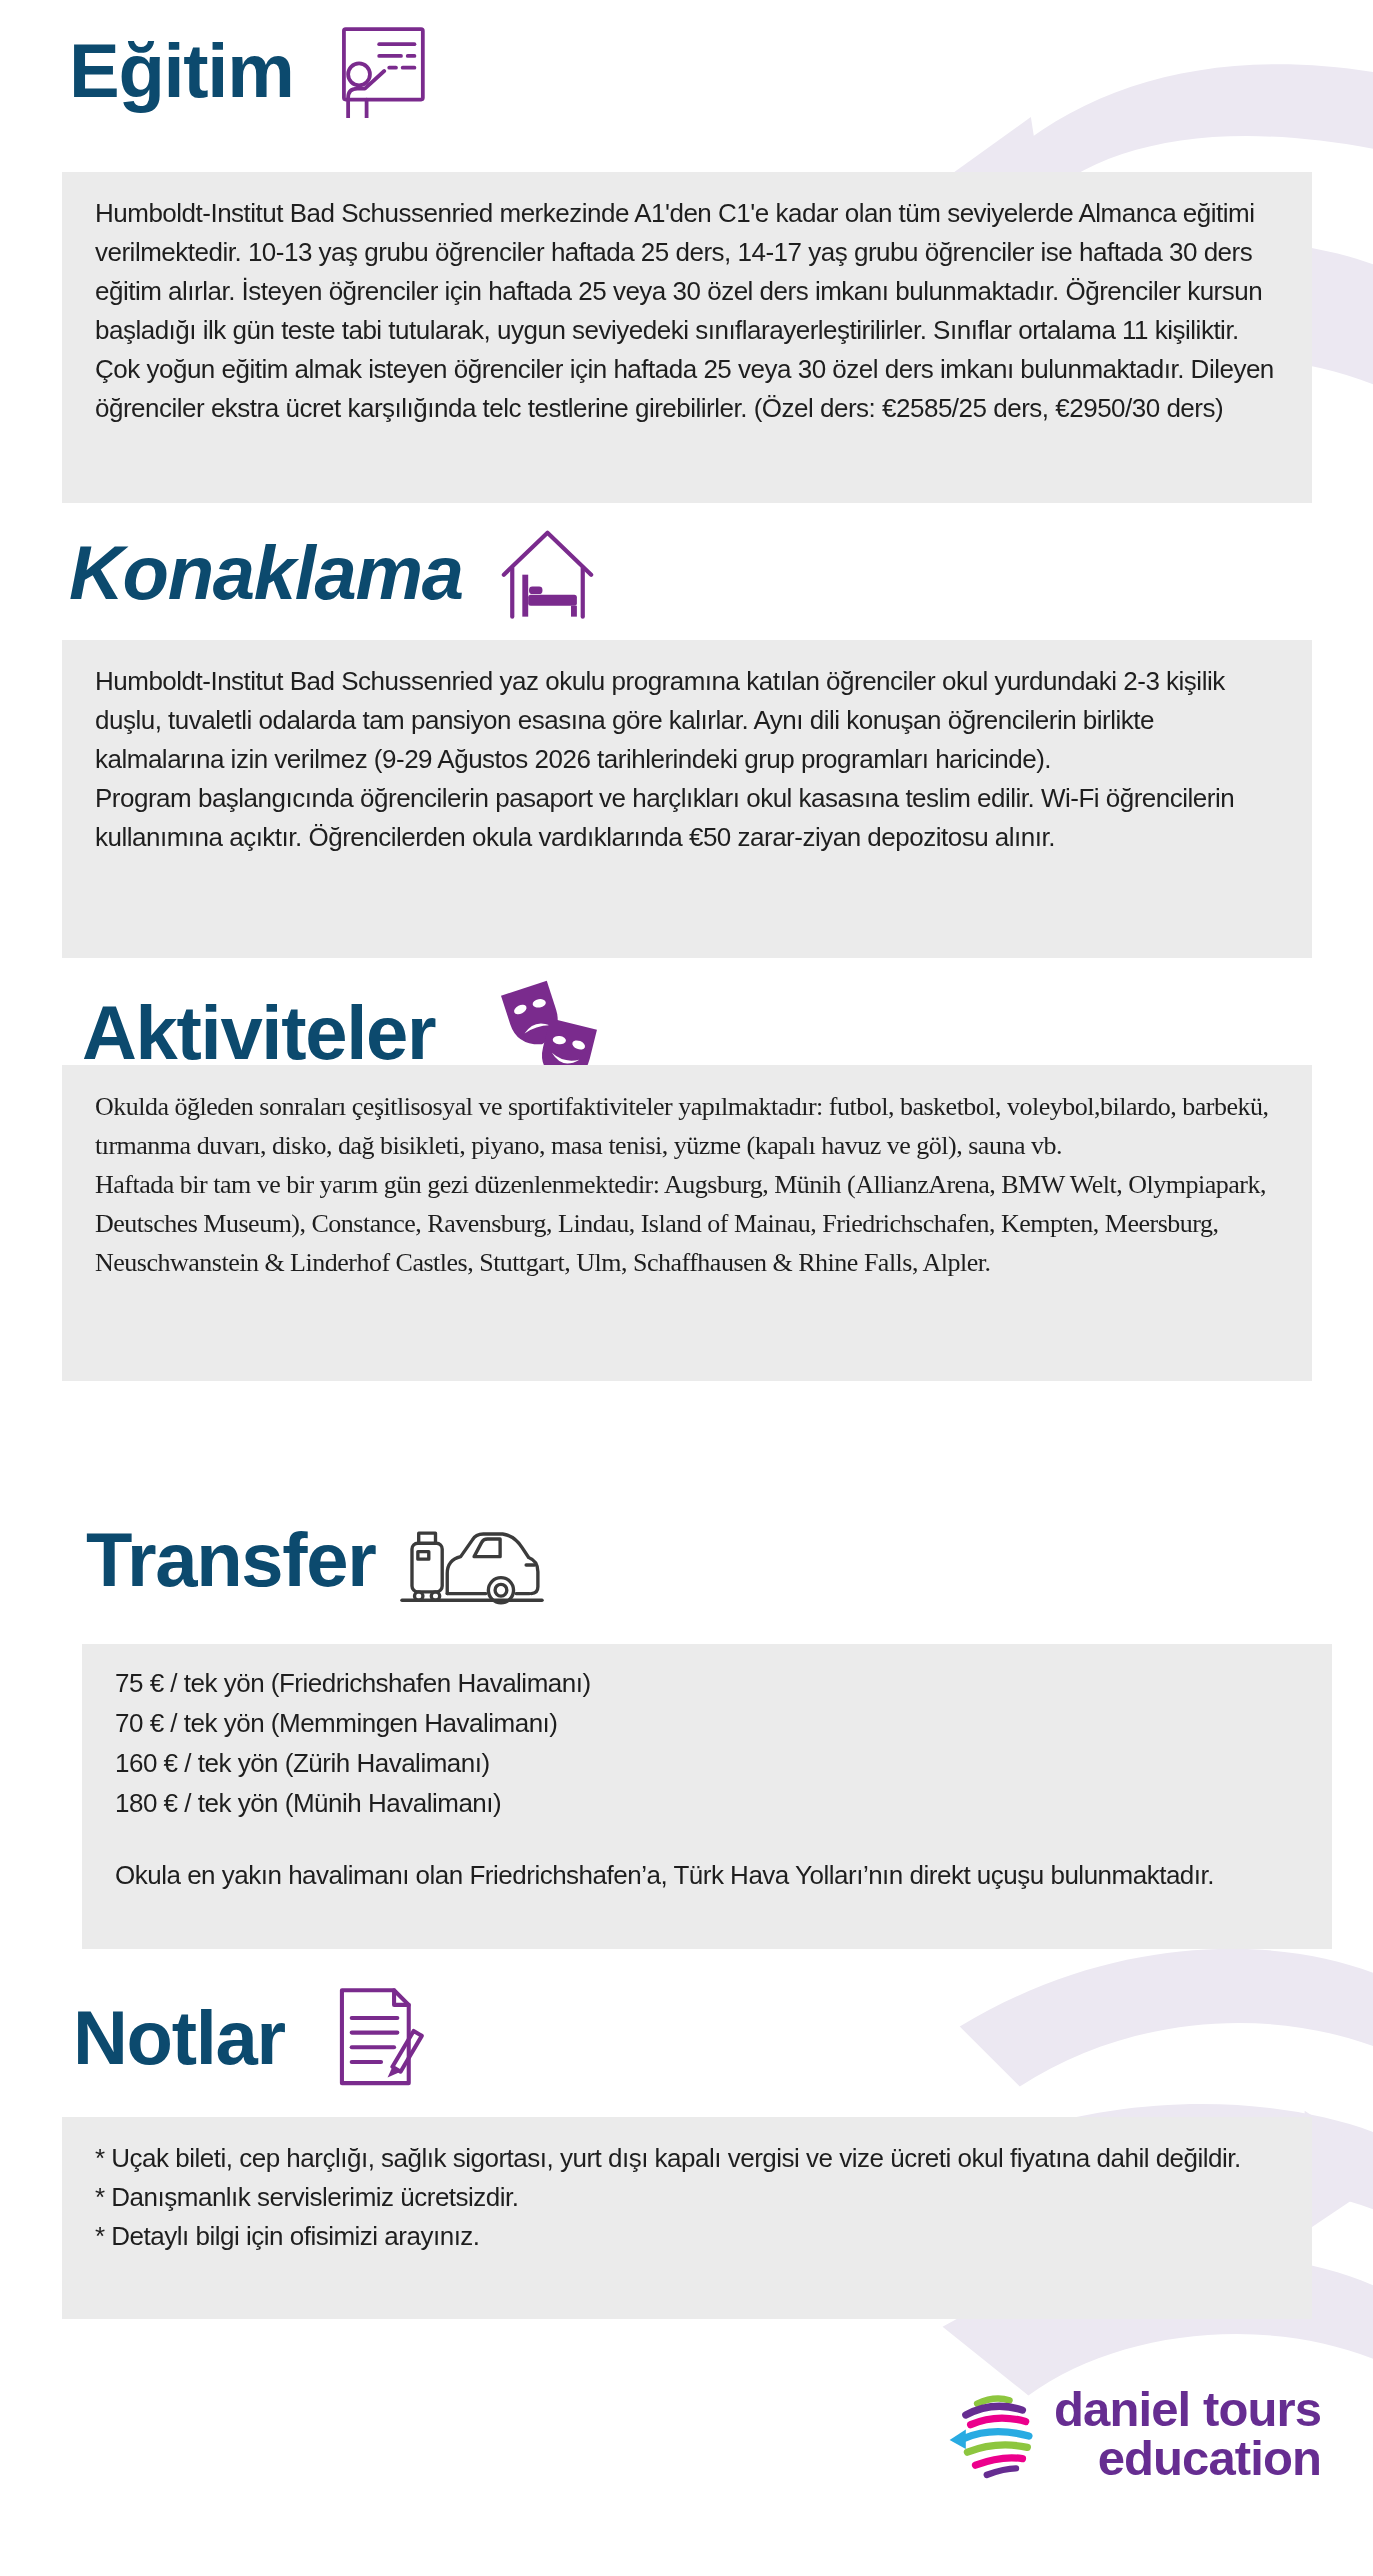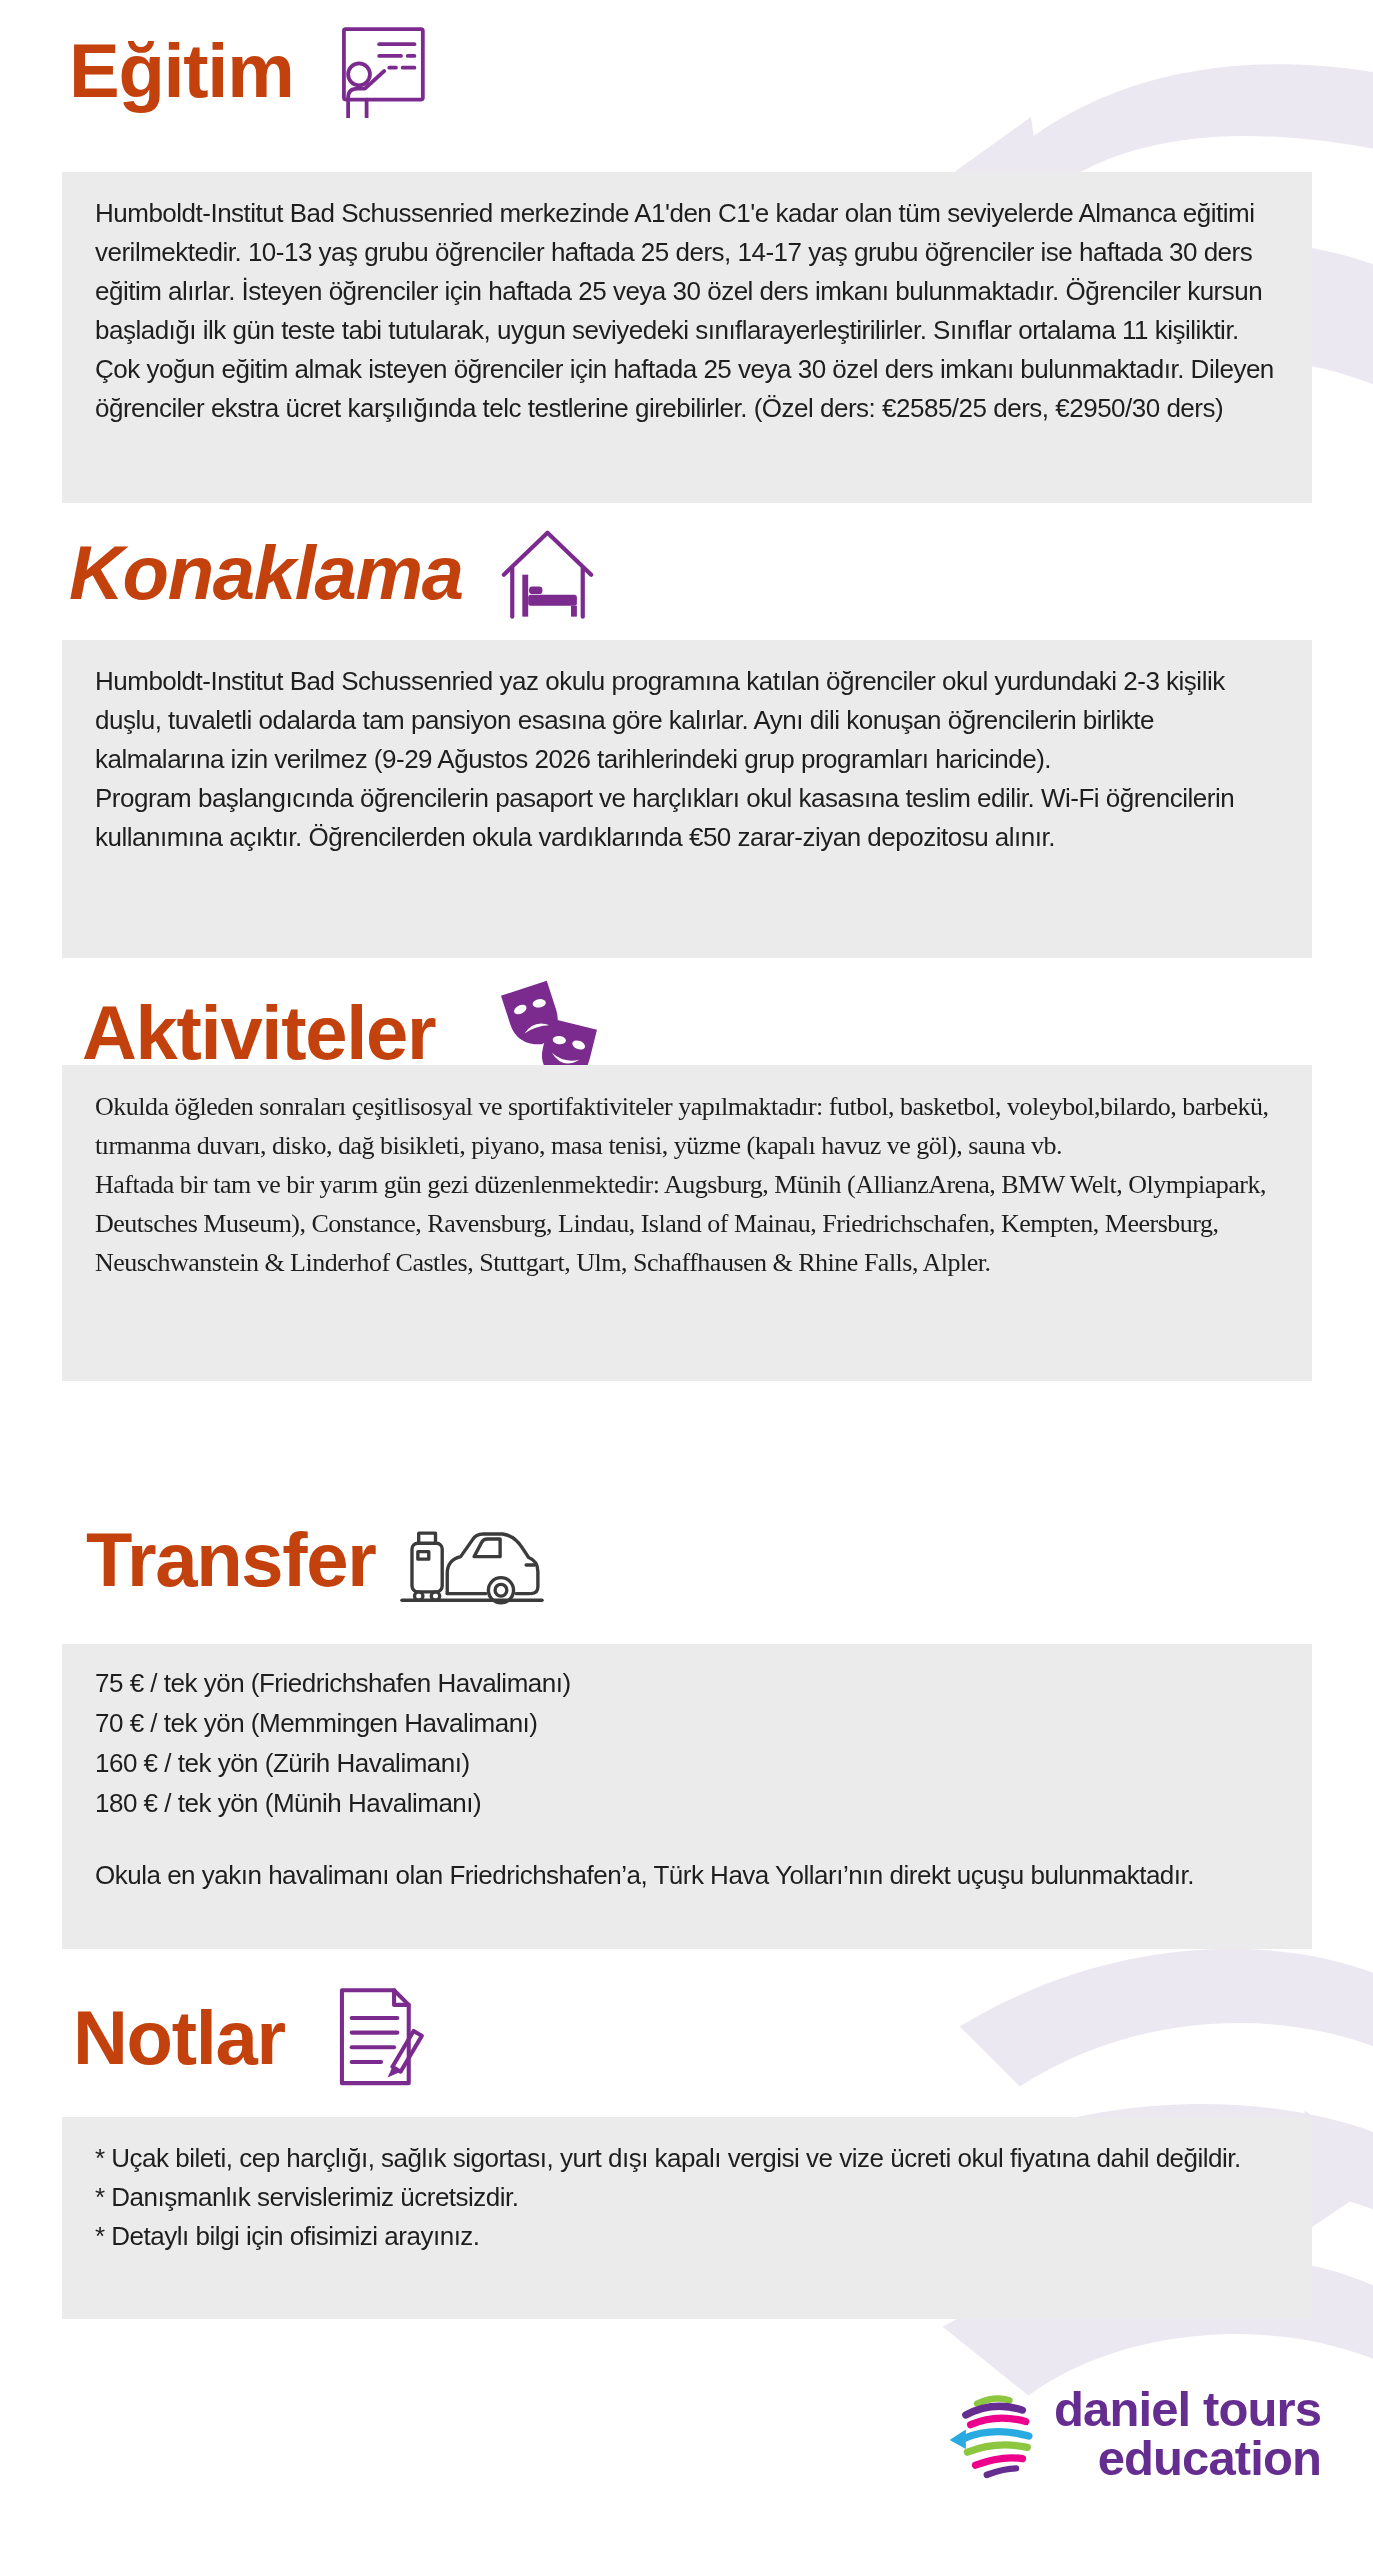--- a/index.html
+++ b/index.html
@@ -12,21 +12,21 @@
     color:#1e1e1e;
   }
   .wm{position:absolute;z-index:0;}
   .wm path, .wm polygon{fill:#ece8f2;}
   .content{position:relative;z-index:1;width:100%;height:100%;}
   .heading-row{
     position:absolute;
     display:flex;align-items:center;gap:34px;
   }
   .heading{
-    font-size:76px;font-weight:bold;color:#c2410c;
+    font-size:76px;font-weight:bold;color:#0c4a6e;
     letter-spacing:-1.3px;line-height:1;margin:0;
   }
   .icon{flex:0 0 auto;}
   .gray-box{
     position:absolute;left:62px;width:1250px;
     background:#ebebeb;
     box-sizing:border-box;
     padding:22px 33px;
     overflow:hidden;
   }
@@ -34,21 +34,21 @@
     margin:0;
     font-size:26px;line-height:39px;letter-spacing:-0.5px;
   }
   .h-egitim{top:24px;left:69px;}
   .b-egitim{top:172px;height:331px;}
   .h-konaklama{top:526px;left:69px;font-style:italic;}
   .b-konaklama{top:640px;height:318px;}
   .h-aktiviteler{top:977px;left:82px;gap:60px;}
   .b-aktiviteler{top:1065px;height:316px;font-family:Liberation Serif, serif;}
   .h-transfer{top:1513px;left:86px;gap:22px;}
-  .b-transfer{top:1644px;height:305px;padding-top:19px;}
+  .b-transfer{top:1644px;height:305px;padding-top:19px;margin-left:20px;}
   .h-notlar{top:1985px;left:73px;gap:39px;}
   .b-notlar{top:2117px;height:202px;}
   .price-line{font-size:26px;line-height:40px;letter-spacing:-0.5px;}
   .transfer-note{margin-top:33px !important;}
   .note-line{font-size:26px;line-height:39px;letter-spacing:-0.5px;margin:0;}
   .logo{
     position:absolute;top:2385px;right:53px;
     display:flex;align-items:center;gap:17px;z-index:2;
   }
   .logo-text{

